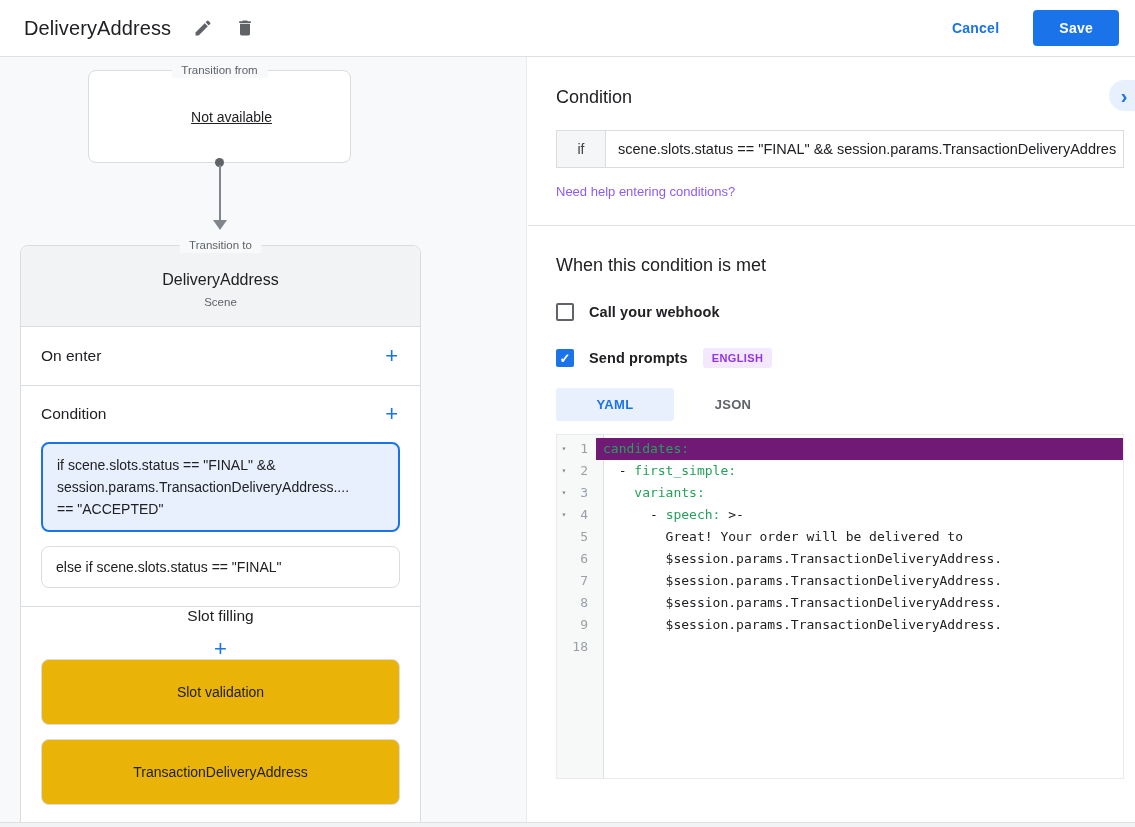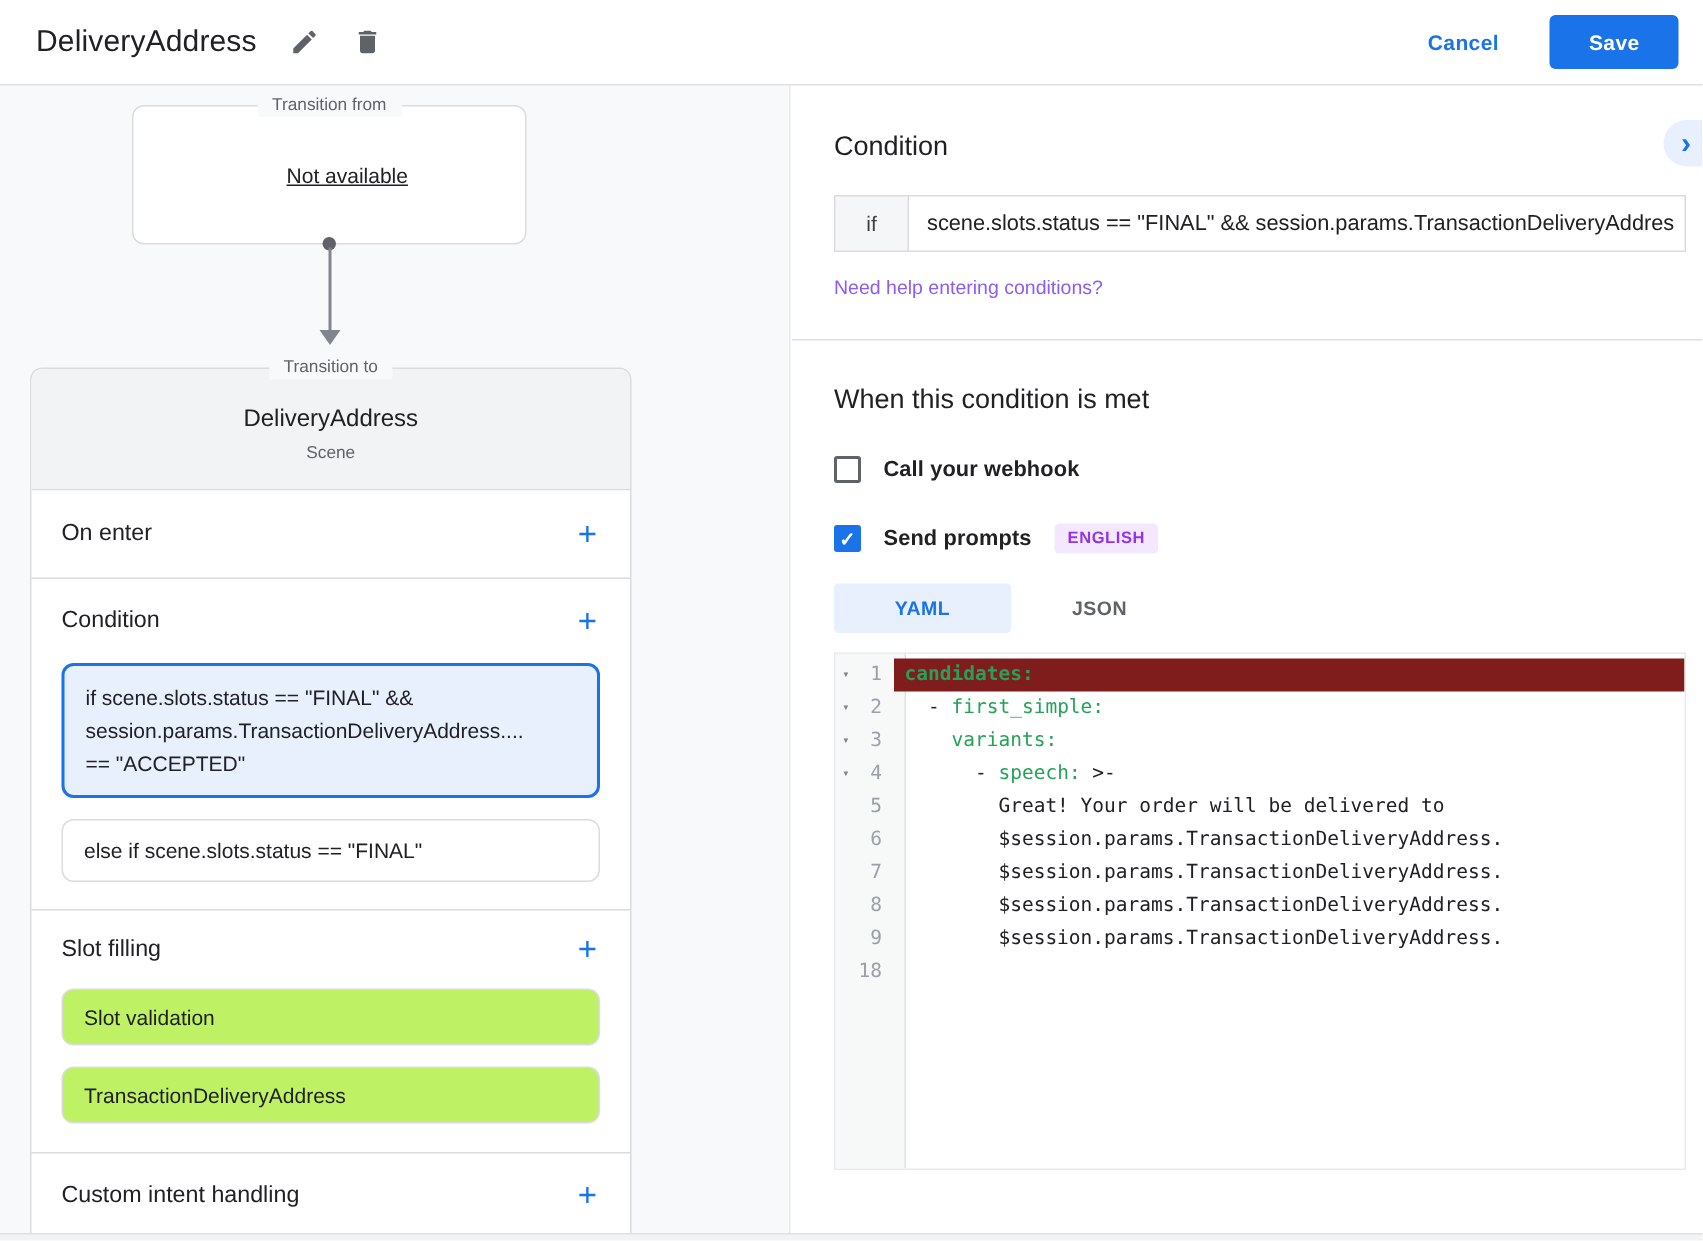--- a/index.html
+++ b/index.html
@@ -33,30 +33,30 @@
   .scene-card { position:absolute; left:20px; top:188px; width:401px; bottom:-10px; background:#fff;
     border:1px solid #dadce0; border-radius:8px; }
   .scene-header { background:#f1f3f4; border-bottom:1px solid #dadce0; border-radius:8px 8px 0 0;
     text-align:center; padding:25px 0 18px; }
   .scene-name { font-size:16px; color:#202124; }
   .scene-type { font-size:11.5px; color:#5f6368; margin-top:7px; }
   .card-section { padding:0 20px; }
   .card-section + .card-section { border-top:1px solid #dadce0; }
   .section-row { height:56px; display:flex; justify-content:space-between; align-items:center; }
   .section-row.tall { height:58px; }
-  .section-row.short { height:52px; }
+  .section-row.short { height:52px;flex-direction:column; }
   .section-label { font-size:15.5px; color:#202124; }
   .plus-btn { color:#1a73e8; font-size:22px; font-weight:400; line-height:20px; cursor:pointer;
     background:none; border:none; font-family:inherit; padding:0 2px; }
   .cond-card-selected { border:2px solid #1a73e8; background:#e8f0fe; border-radius:8px;
     padding:10px 14px; font-size:14px; line-height:22px; color:#202124; margin-bottom:14px; cursor:pointer; }
   .cond-card-plain { border:1px solid #dadce0; background:#fff; border-radius:8px;
     padding:12px 14px; font-size:14px; color:#202124; margin-bottom:18px; cursor:pointer; }
-  .slot-card { border:1px solid #dadce0; background:#bef264; border-radius:8px;
-    padding:10px 14px; font-size:14px; color:#202124; margin-bottom:14px; cursor:pointer; }
+  .slot-card { border:1px solid #dadce0; background:#eab308; border-radius:8px;
+    padding:24px 14px; font-size:14px; color:#202124; margin-bottom:14px; cursor:pointer;text-align:center; }
   .slot-card:last-child { margin-bottom:19px; }
   
   .panel { position:absolute; top:57px; left:528px; right:0; bottom:5px; background:#fff; overflow:hidden; }
   .panel-pad { padding:0 11px 0 28px; }
   .panel-title { margin-top:30px; font-size:18px; font-weight:400; color:#202124; }
   .collapse-pill { position:absolute; top:23px; right:0; width:26px; height:31px; background:#e8f0fe;
     border-radius:16px 0 0 16px; display:flex; align-items:center; justify-content:center; cursor:pointer; }
   .collapse-pill span { color:#1a73e8; font-size:20px; font-weight:700; line-height:1; margin-left:4px; }
   .if-row { display:flex; margin-top:22px; height:38px; }
   .if-box { width:50px; flex:none; border:1px solid #dadce0; background:#f5f6f7; display:flex;
@@ -83,21 +83,21 @@
   
   .code-editor { position:relative; margin-top:13px; border:1px solid #e8eaed; height:345px;
     background:#fff; overflow:hidden; }
   .gutter-bg { position:absolute; left:0; top:0; bottom:0; width:47px; background:#f7f8f8;
     border-right:1px solid #e0e0e0; }
   .code-lines { position:relative; padding-top:3px; }
   .cm-line { display:flex; height:22px; line-height:22px; font-family:"DejaVu Sans Mono", monospace; font-size:13px; }
   .fold { width:14px; flex:none; text-align:center; font-size:8px; color:#80868b; cursor:pointer; }
   .lnum { width:25px; flex:none; text-align:right; padding-right:8px; color:#9aa0a6; }
   .lcode { flex:1; white-space:pre; overflow:hidden; padding-left:7px; color:#202124; }
-  .cm-line.active .lcode { background:#7f1d1d;font-weight:bold; }
+  .cm-line.active .lcode { background:#701a75; }
   .seg-key { color:#23a258; }
   .seg-plain { color:#202124; }
   .bottom-strip { position:absolute; left:0; right:0; bottom:0; height:5px; background:#f1f3f4;
     border-top:1px solid #e0e0e0; z-index:7; }
 </style>
 </head>
 <body>
 
 <div class="app-header">
   <span class="app-title">DeliveryAddress</span>

